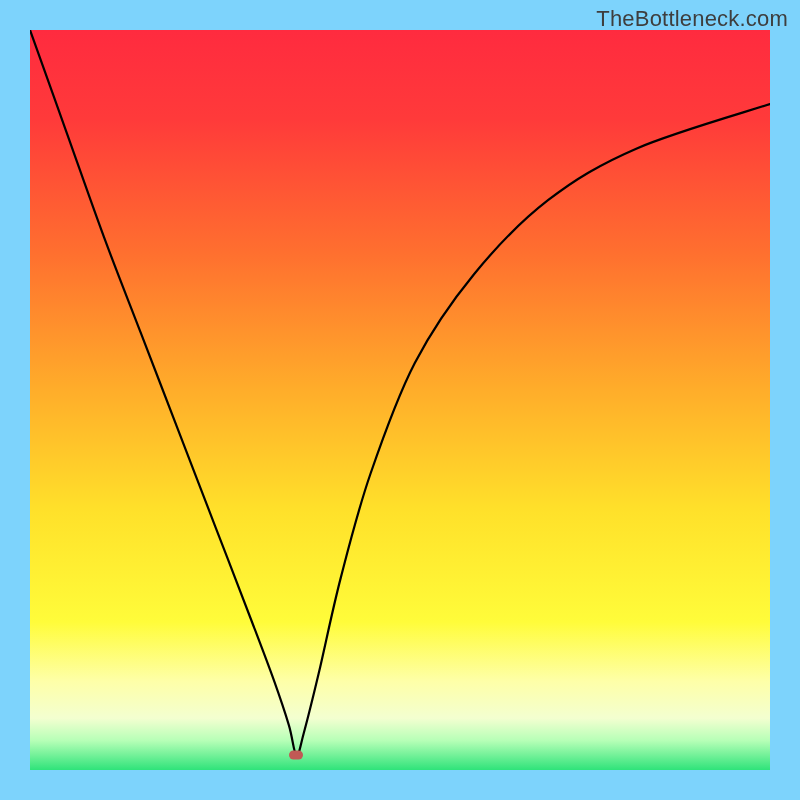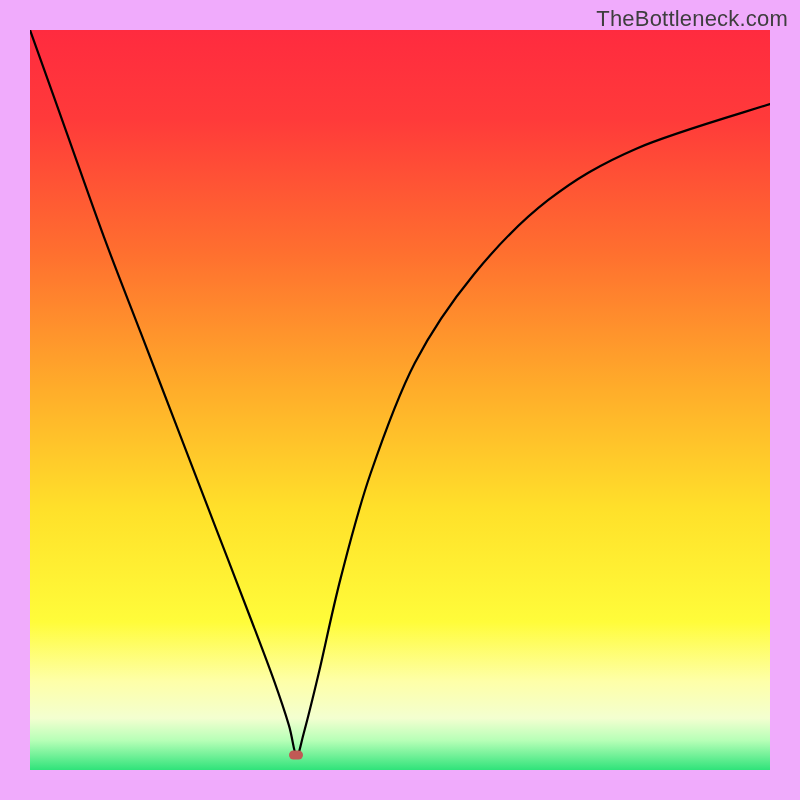--- a/index.html
+++ b/index.html
@@ -1,17 +1,17 @@
 <!DOCTYPE html>
 <html><head>
 <meta charset="utf-8">
 <style>
   * { margin: 0; padding: 0; box-sizing: border-box; }
   body { width: 800px; height: 800px; background: #000; position: relative; font-family: Arial, sans-serif; }
-  .frame { position: absolute; left: 0; top: 0; width: 800px; height: 800px; background: #f0abfc; }
+  .frame { position: absolute; left: 0; top: 0; width: 800px; height: 800px; background: #7dd3fc; }
   .plot-area { position: absolute; left: 30px; top: 30px; width: 740px; height: 740px; }
   .gradient {
     position: absolute; left: 0; top: 0; width: 100%; height: 100%;
   }
   .curve-svg { position: absolute; left: 0; top: 0; width: 100%; height: 100%; }
   .watermark { position: absolute; top: 6px; right: 12px; color: #3e3e3e; font-size: 22px; font-weight: 500; letter-spacing: 0.2px; }
   .minpoint { position: absolute; width: 14px; height: 9px; border-radius: 5px; background: #c15a55; transform: translate(-50%, -50%); }
 </style>
 </head>
 <body>

